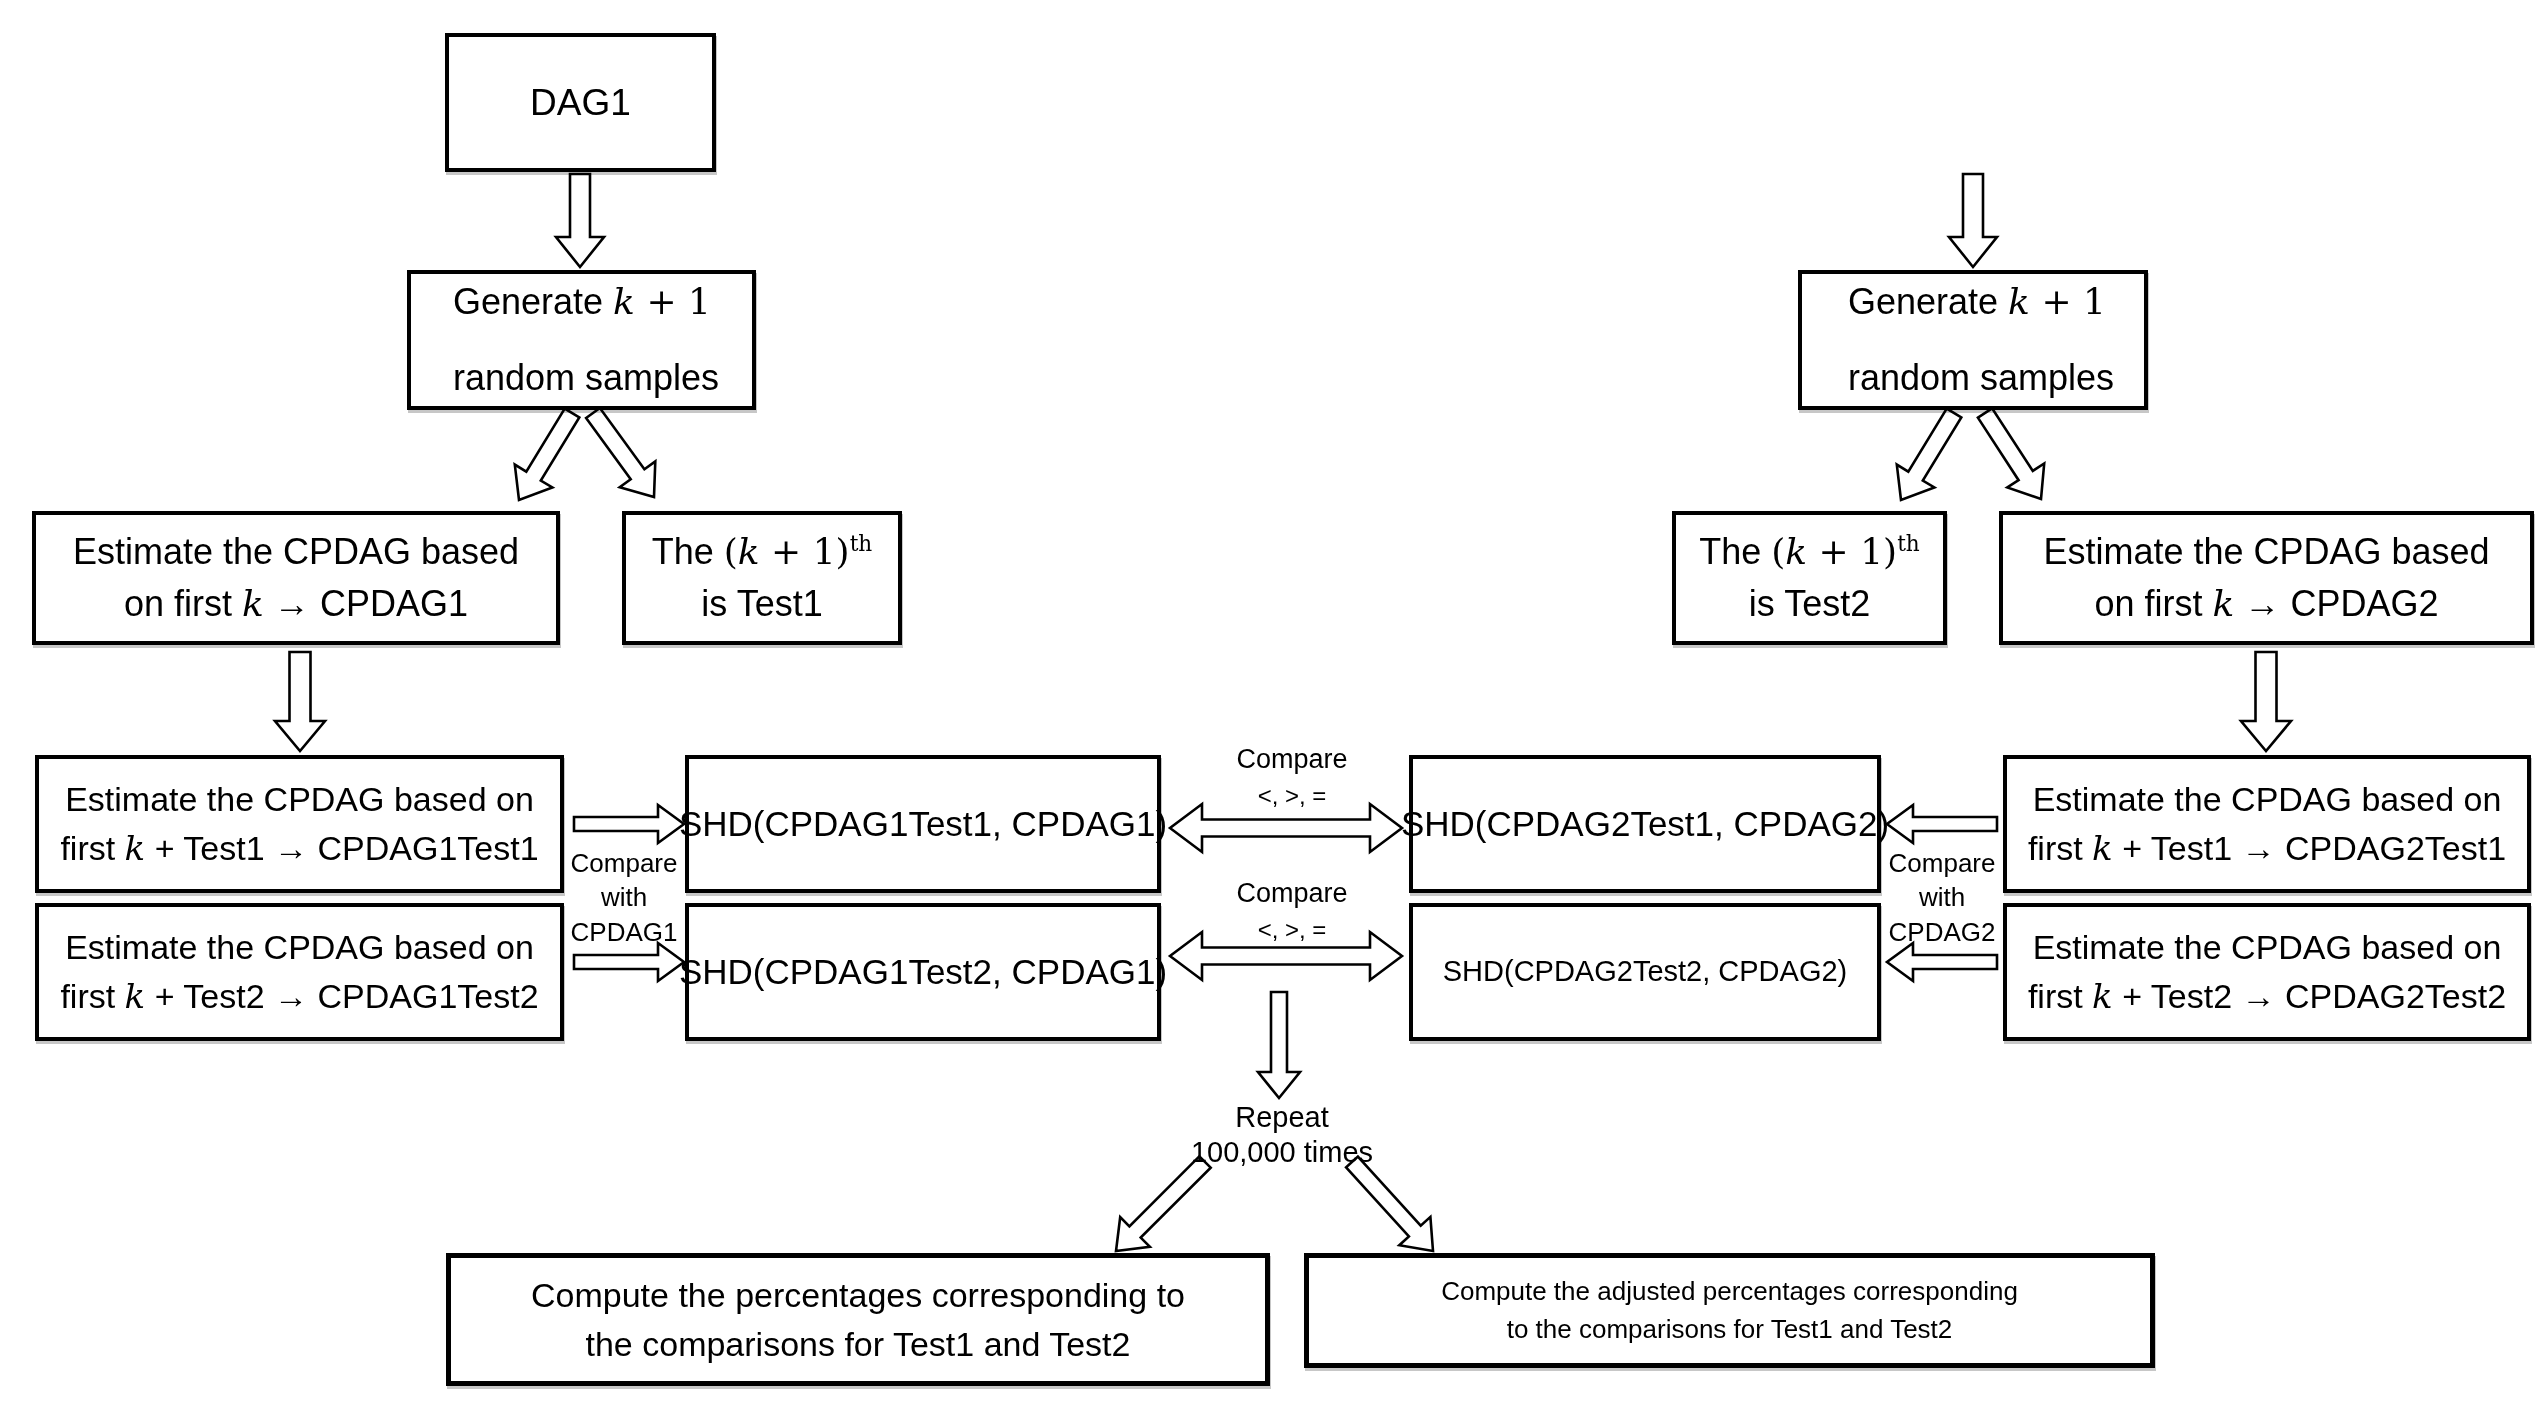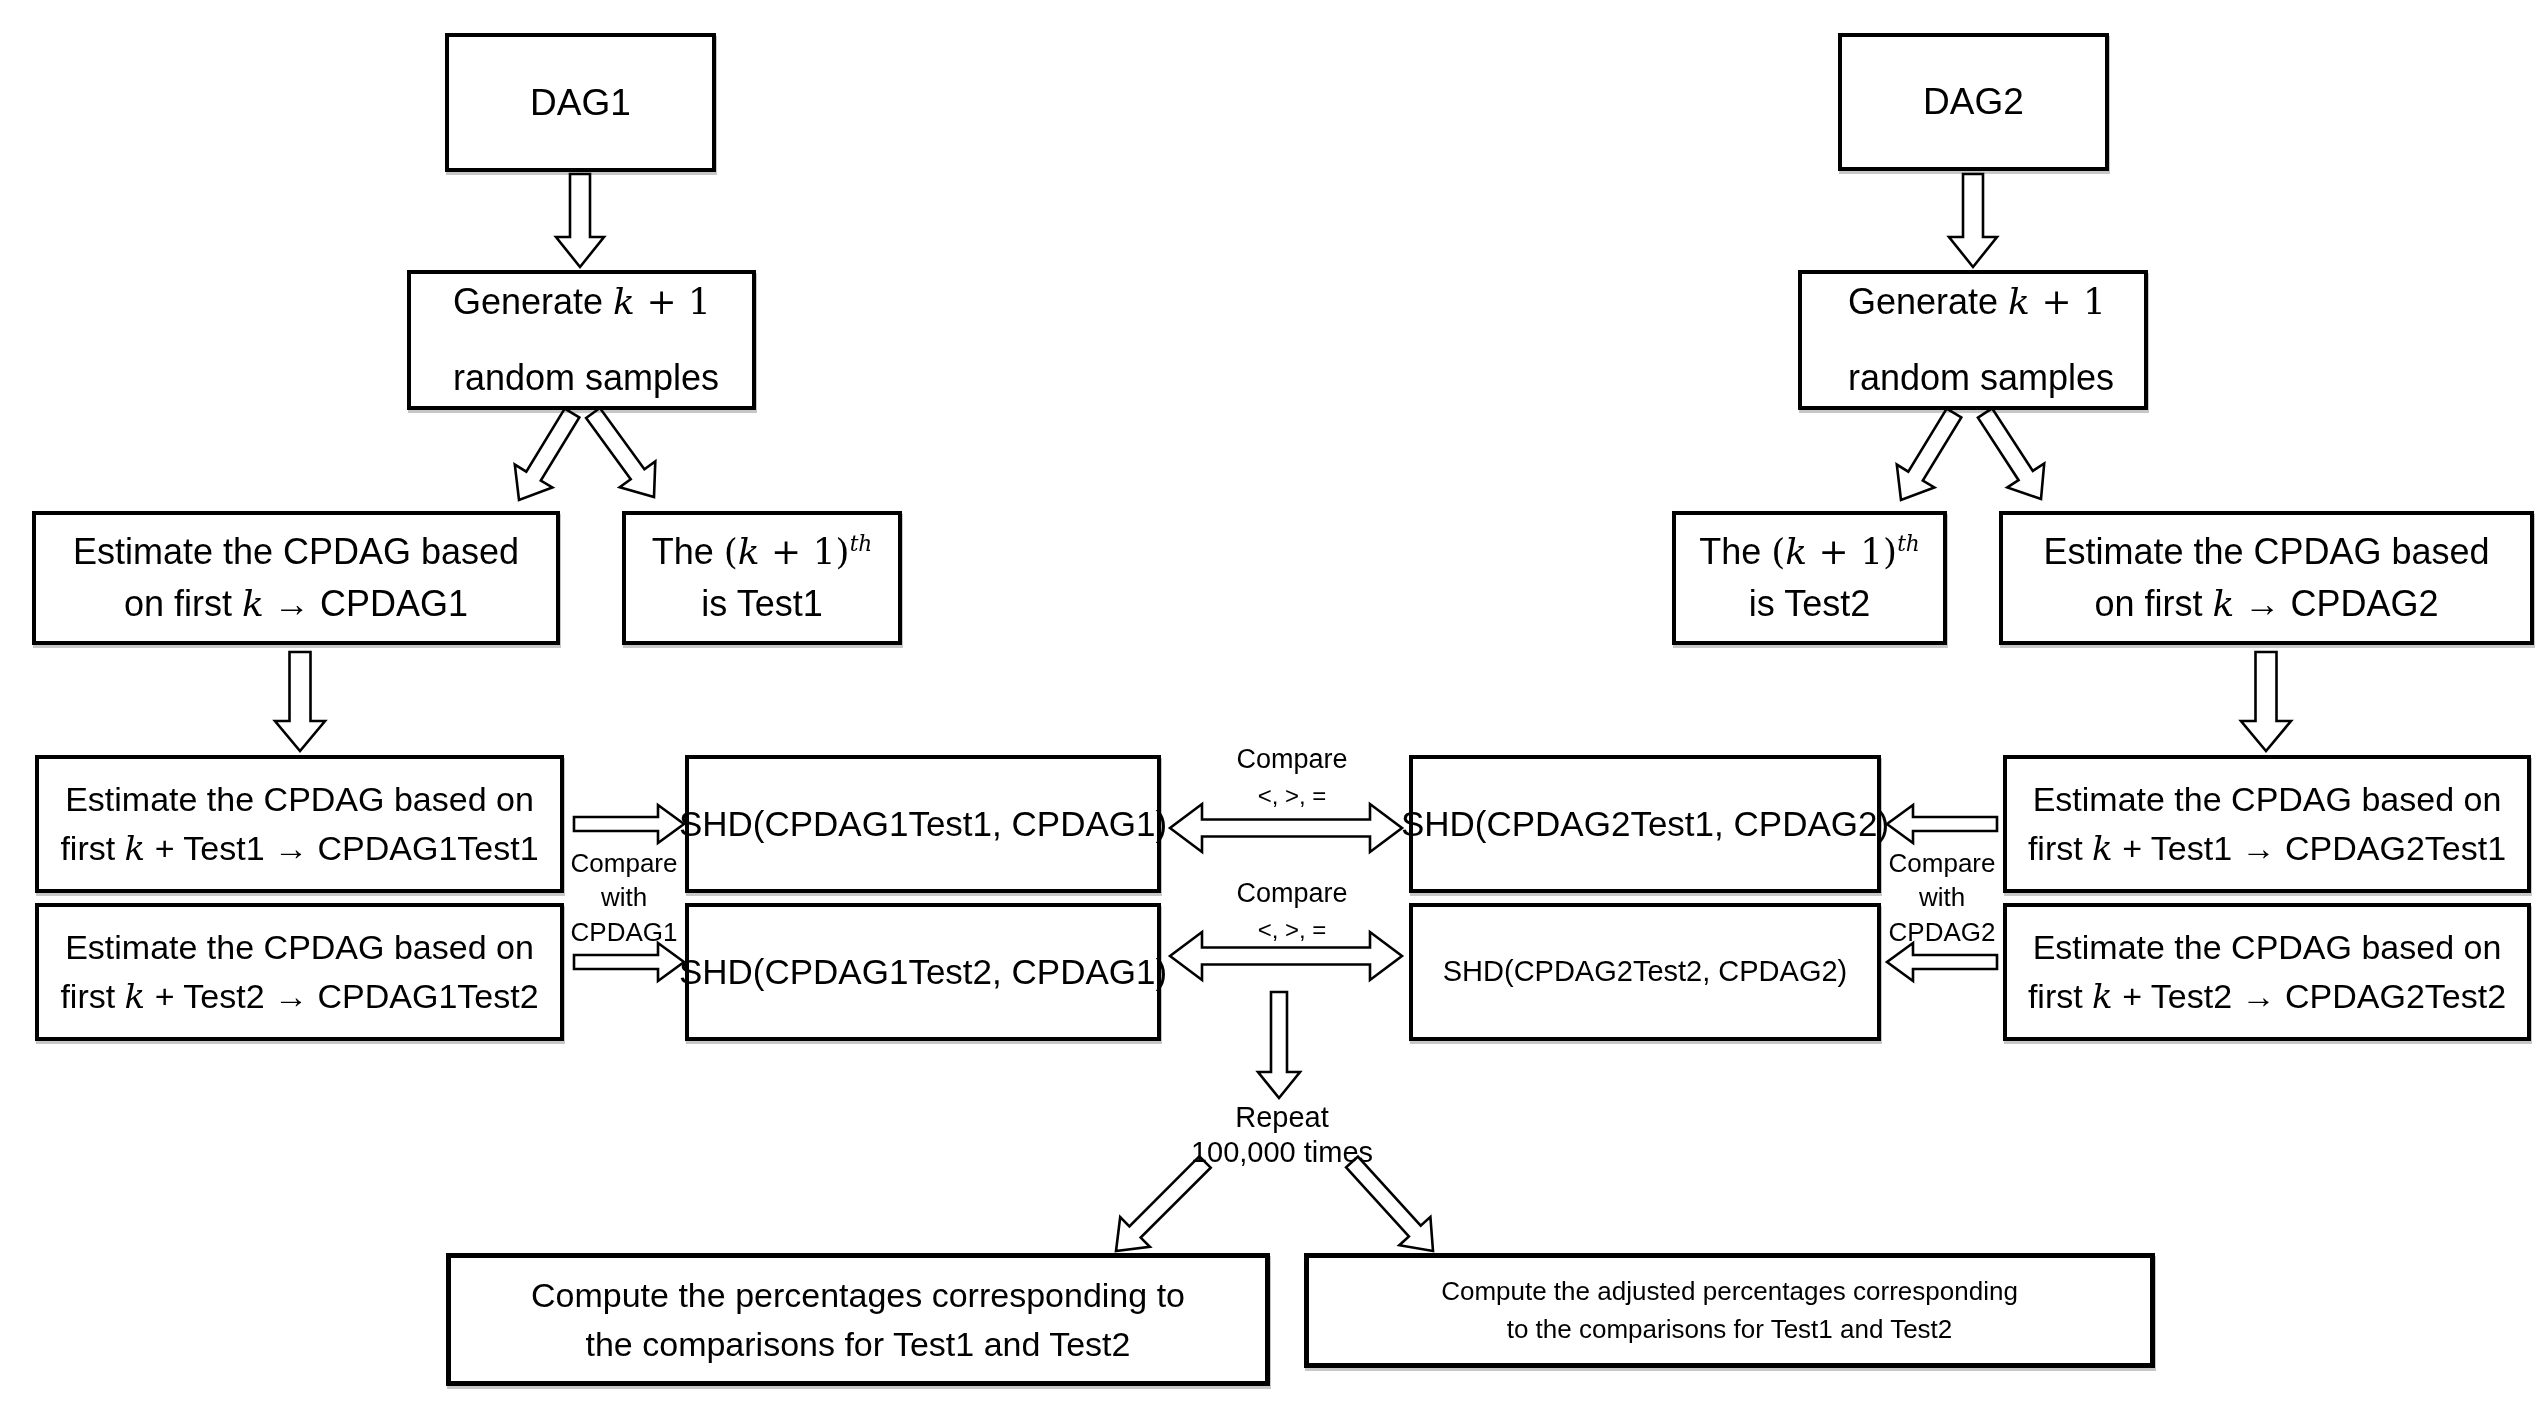--- a/index.html
+++ b/index.html
@@ -12,21 +12,21 @@
     position:absolute;box-sizing:border-box;background:#fff;
     border:4px solid #000;display:flex;flex-direction:column;
     justify-content:center;align-items:center;
     line-height:1.44;z-index:1;box-shadow:1px 3px 0 rgba(0,0,0,0.22);
   }
   .box.leftalign{align-items:flex-start;text-align:left;gap:24px;}
   .bl{white-space:nowrap;}
   .m{font-family:"DejaVu Serif",serif;font-style:italic;}
   .f{font-family:"DejaVu Serif",serif;}
   .arr{font-weight:bold;}
-  sup.th{font-family:"DejaVu Serif",serif;font-style:italic;font-size:60%;line-height:0;}
+  sup.th{font-family:"DejaVu Serif",serif;font-size:60%;line-height:0;}
   .lbl{position:absolute;z-index:1;text-align:center;line-height:1.0;}
   .lbl .row2{margin-top:11px;}
   .lbl3{position:absolute;z-index:1;text-align:center;font-size:26px;line-height:1.32;}
   .rep{position:absolute;z-index:1;text-align:center;font-size:29px;line-height:1.2;}
 </style>
 </head>
 <body>
 
 <div class="canvas">
 
@@ -47,23 +47,20 @@
       <polygon points="1170.0,956.0 1202.0,980.0 1202.0,964.5 1370.0,964.5 1370.0,980.0 1402.0,956.0 1370.0,932.0 1370.0,947.5 1202.0,947.5 1202.0,932.0" fill="#ffffff" stroke="#000000" stroke-width="2.6" stroke-linejoin="miter"></polygon>
       <polygon points="1271.0,992.0 1271.0,1072.0 1258.0,1072.0 1279.0,1098.0 1300.0,1072.0 1287.0,1072.0 1287.0,992.0" fill="#ffffff" stroke="#000000" stroke-width="2.6" stroke-linejoin="miter"></polygon>
       <polygon points="1199.3,1156.3 1129.4,1226.3 1120.2,1217.1 1116.0,1251.0 1149.9,1246.8 1140.7,1237.6 1210.7,1167.7" fill="#ffffff" stroke="#000000" stroke-width="2.6" stroke-linejoin="miter"></polygon>
       <polygon points="1346.1,1167.4 1408.9,1236.4 1399.3,1245.2 1433.0,1251.0 1430.4,1216.9 1420.7,1225.6 1357.9,1156.6" fill="#ffffff" stroke="#000000" stroke-width="2.6" stroke-linejoin="miter"></polygon>
     </svg>
 
   <div class="box" style="left:445px;top:33px;width:271px;height:139px;font-size:37px">
     <div class="bl">DAG1</div>
   </div>
 
-  <div class="box" style="left:1838px;top:33px;width:271px;height:138px;font-size:37px">
-    <div class="bl">DAG2</div>
-  </div>
 
   <div class="box leftalign" style="left:407px;top:270px;width:349px;height:140px;font-size:36px;padding-left:42px">
     <div class="bl"><span>Generate </span><span class="m">k</span><span class="f"> + 1</span></div>
     <div class="bl">random samples</div>
   </div>
 
   <div class="box leftalign" style="left:1798px;top:270px;width:350px;height:140px;font-size:36px;padding-left:46px">
     <div class="bl"><span>Generate </span><span class="m">k</span><span class="f"> + 1</span></div>
     <div class="bl">random samples</div>
   </div>

